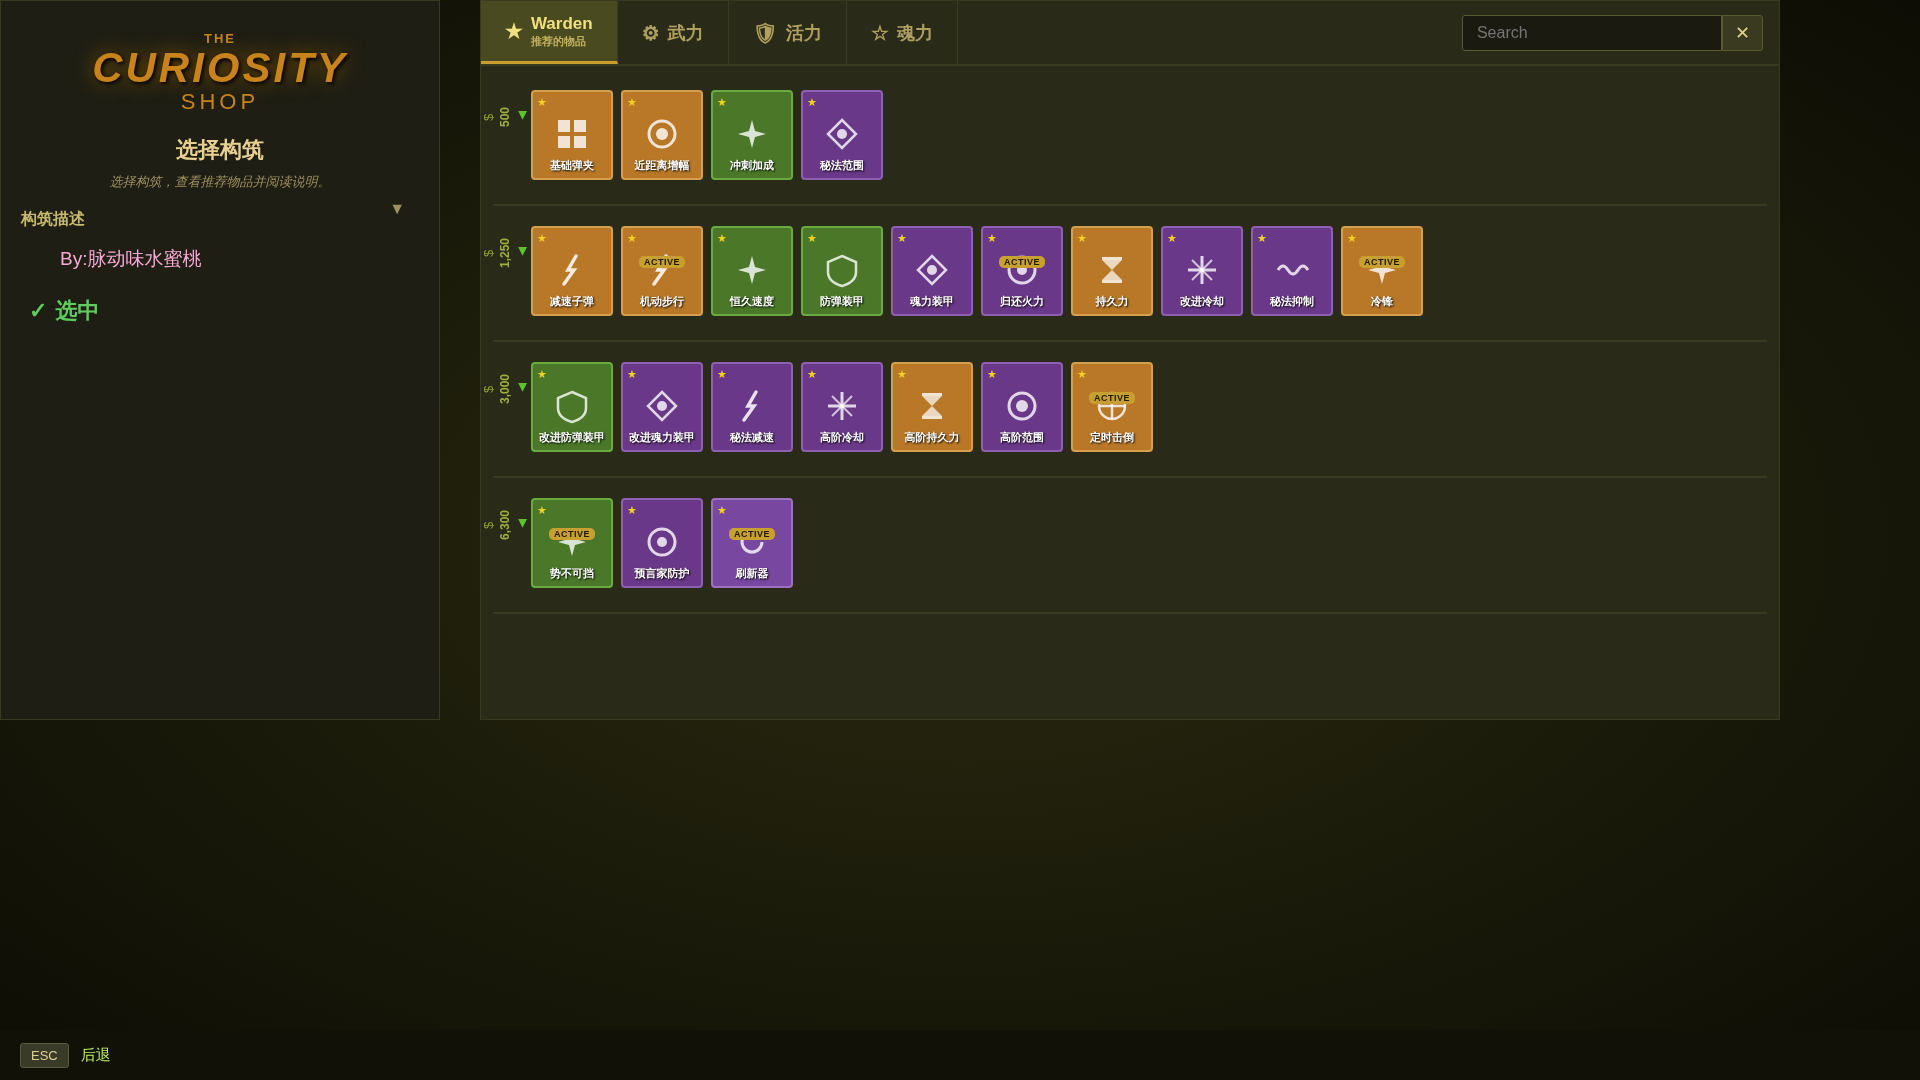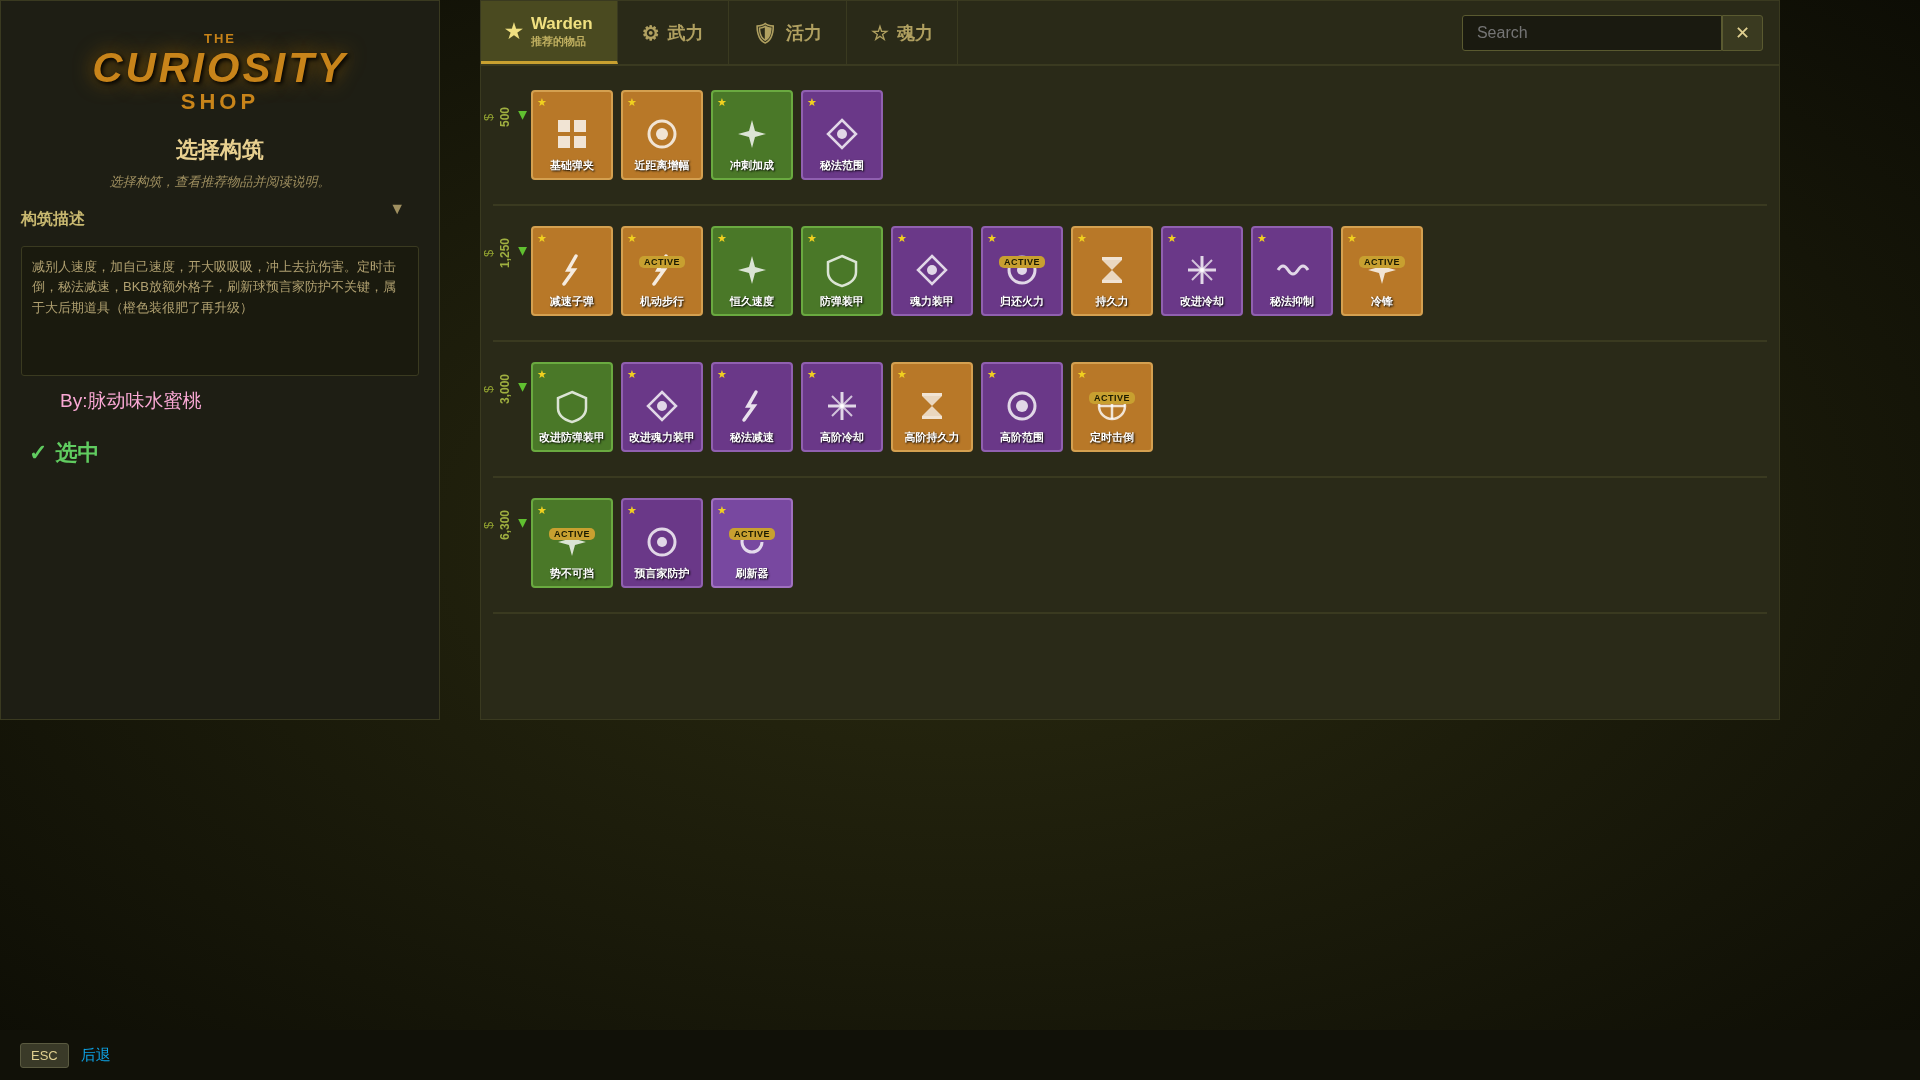--- a/index.html
+++ b/index.html
@@ -49,21 +49,21 @@
       font-weight: 900;
       font-style: italic;
       letter-spacing: 3px;
       text-shadow: 2px 2px 4px #000, 0 0 20px #8b5a00;
       line-height: 1;
     }
 
     .logo-shop {
       color: #c8841a;
       font-size: 22px;
-      font-weight: bold;
+      font-weight: normal;
       letter-spacing: 4px;
     }
 
     .section-title {
       color: #e8d090;
       font-size: 22px;
       font-weight: bold;
       text-align: center;
       margin-bottom: 8px;
     }
@@ -152,21 +152,21 @@
     .esc-key {
       background: #3a3a28;
       border: 1px solid #5a5a40;
       color: #e0d090;
       font-size: 13px;
       padding: 4px 10px;
       border-radius: 3px;
     }
 
     .back-text {
-      color: #0ea5e9;
+      color: #bef264;
       font-size: 15px;
     }
 
     
     .right-panel {
       position: absolute;
       left: 480px;
       top: 0;
       width: 1300px;
       height: 720px;
@@ -358,21 +358,20 @@
   </div>
 
   <div class="section-title">选择构筑</div>
   <div class="section-subtitle">选择构筑，查看推荐物品并阅读说明。</div>
 
   <div style="position:relative; margin-bottom:16px;">
     <span style="position:absolute;right:14px;top:50%;transform:translateY(-50%);color:#a09060;pointer-events:none;">▼</span>
   </div>
 
   <div class="build-desc-label">构筑描述</div>
-  <div class="build-desc-text">减别人速度，加自己速度，开大吸吸吸，冲上去抗伤害。定时击倒，秘法减速，BKB放额外格子，刷新球预言家防护不关键，属于大后期道具（橙色装很肥了再升级）</div>
 
   <div class="author-line">By:脉动味水蜜桃</div>
 
   <button class="select-btn">
     <span>✓</span>
     <span>选中</span>
   </button>
 </div>
 
 <div class="right-panel">

